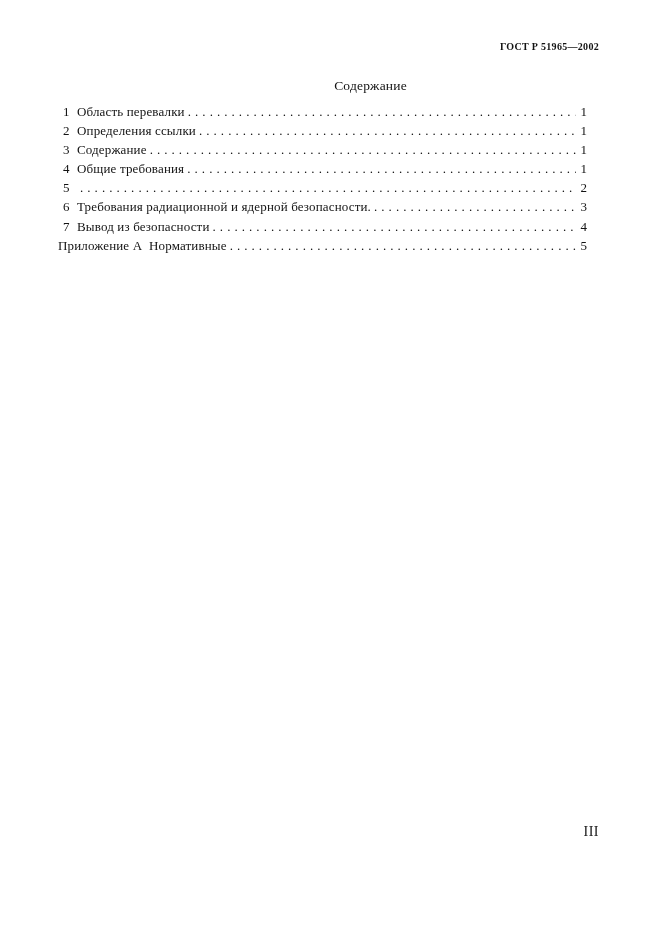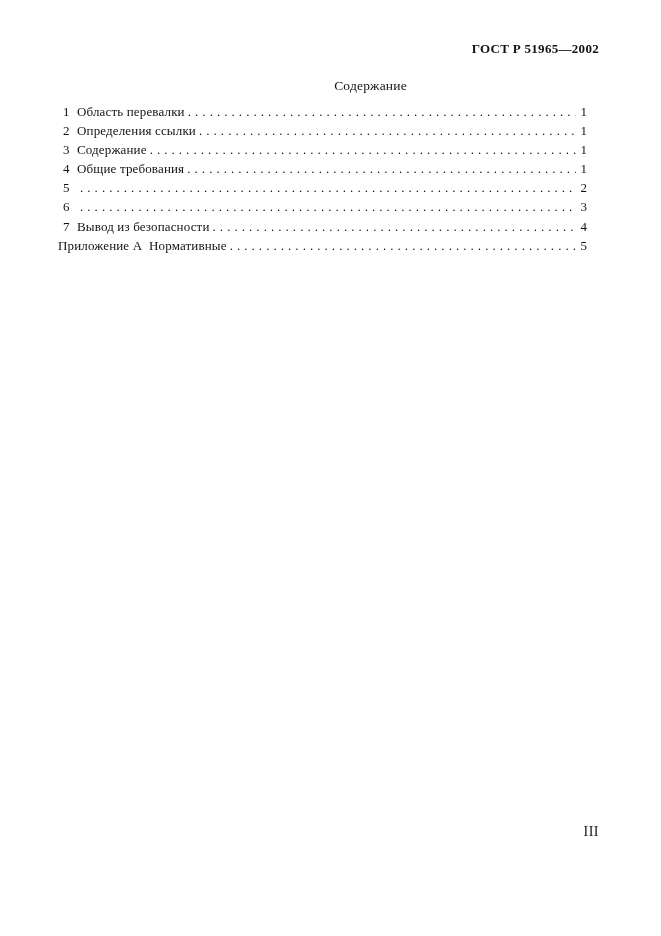--- a/index.html
+++ b/index.html
@@ -12,21 +12,21 @@
     width: 661px;
     height: 936px;
     font-family: "Liberation Serif", "DejaVu Serif", serif;
     color: #131313;
     overflow: hidden;
   }
   .doc-header {
     position: absolute;
     top: 41px;
     right: 62px;
-    font-size: 13px;
+    font-size: 10px;
     font-weight: bold;
     letter-spacing: 0.3px;
     white-space: nowrap;
     text-align: center;
   }
   .doc-title {
     position: absolute;
     top: 78px;
     left: 0;
     width: 100%;
@@ -113,20 +113,21 @@
       <span class="toc-dots">. . . . . . . . . . . . . . . . . . . . . . . . . . . . . . . . . . . . . . . . . . . . . . . . . . . . . . . . . . . . . . . . . . . . . . . . . . . . . . . . . . . . . . . . . . . . . . . . . . . . . . . . . . . . . . . . . . . . . . . . . . . . . . . . . . . . . . . . . . . . </span>
       <span class="toc-page">1</span>
     </div>
     <div class="toc-row">
       <span class="toc-num">5</span>
       <span class="toc-dots">. . . . . . . . . . . . . . . . . . . . . . . . . . . . . . . . . . . . . . . . . . . . . . . . . . . . . . . . . . . . . . . . . . . . . . . . . . . . . . . . . . . . . . . . . . . . . . . . . . . . . . . . . . . . . . . . . . . . . . . . . . . . . . . . . . . . . . . . . . . . </span>
       <span class="toc-page">2</span>
     </div>
     <div class="toc-row">
       <span class="toc-num">6</span>
+      <span class="toc-label">Требования радиационной и ядерной безопасности.</span>
       <span class="toc-dots">. . . . . . . . . . . . . . . . . . . . . . . . . . . . . . . . . . . . . . . . . . . . . . . . . . . . . . . . . . . . . . . . . . . . . . . . . . . . . . . . . . . . . . . . . . . . . . . . . . . . . . . . . . . . . . . . . . . . . . . . . . . . . . . . . . . . . . . . . . . . </span>
       <span class="toc-page">3</span>
     </div>
     <div class="toc-row">
       <span class="toc-num">7</span>
       <span class="toc-label">Вывод из безопасности</span>
       <span class="toc-dots">. . . . . . . . . . . . . . . . . . . . . . . . . . . . . . . . . . . . . . . . . . . . . . . . . . . . . . . . . . . . . . . . . . . . . . . . . . . . . . . . . . . . . . . . . . . . . . . . . . . . . . . . . . . . . . . . . . . . . . . . . . . . . . . . . . . . . . . . . . . . </span>
       <span class="toc-page">4</span>
     </div>
     <div class="toc-row toc-row-plain">

